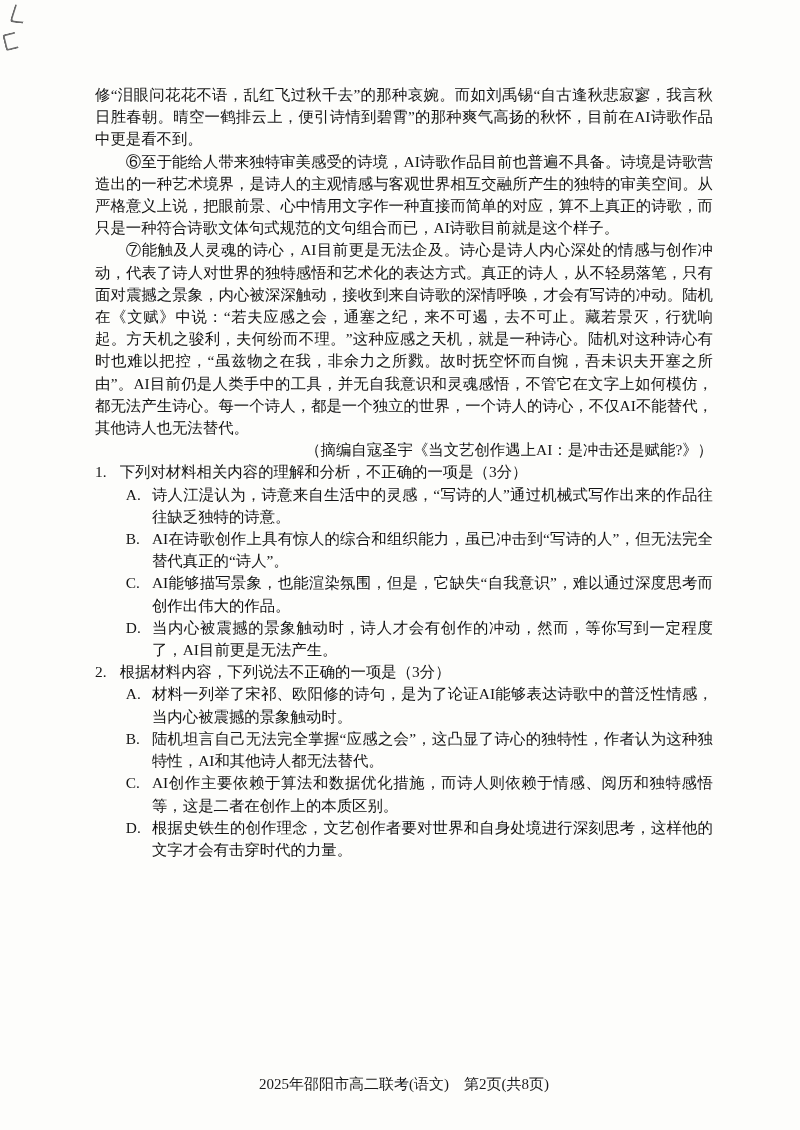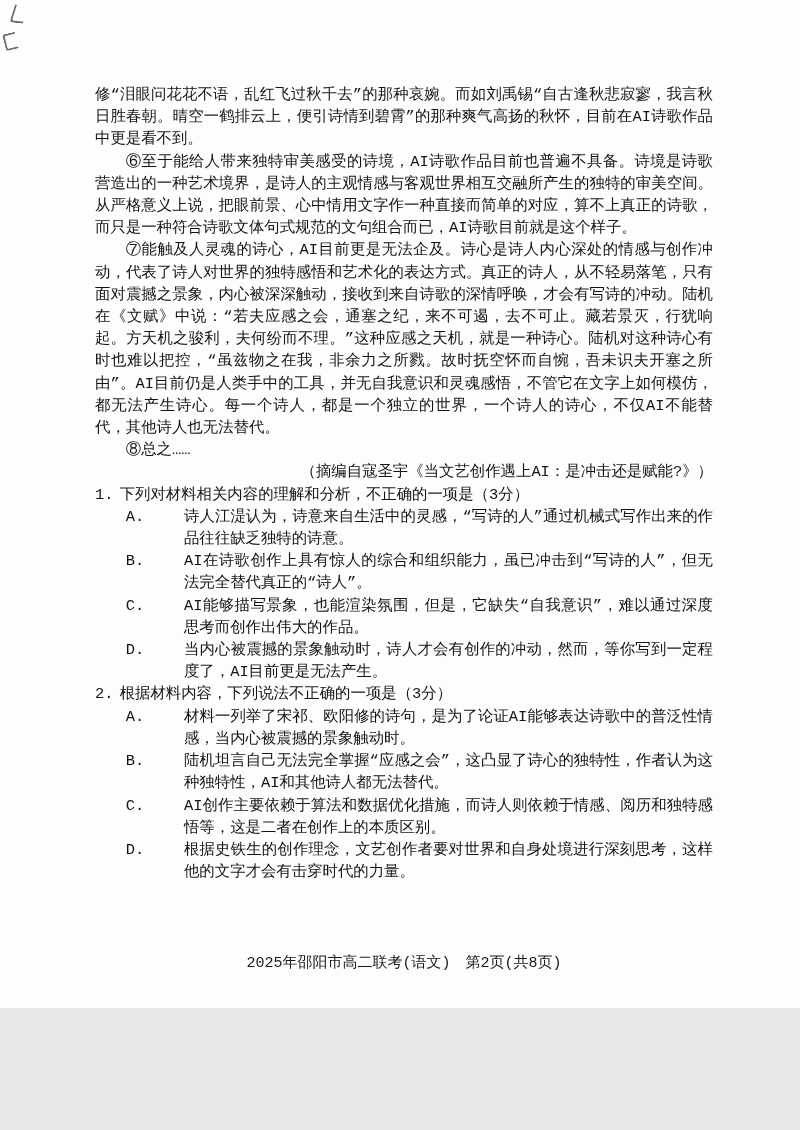--- a/index.html
+++ b/index.html
@@ -1,40 +1,40 @@
 <!DOCTYPE html>
 <html lang="zh"><head>
 <meta charset="utf-8">
 <style>
   html,body{margin:0;padding:0;background:#e8e8e8;}
   .page{
     position:relative;
-    width:800px;height:1008px;
+    width:800px;height:1130px;
     margin:0 auto;
     background:#fdfdfb;
-    font-family:Liberation Mono, monospace;
+    font-family:Liberation Serif, serif;
     color:#141414;
     overflow:hidden;
   }
   .content{
     position:absolute;
     left:95px;top:84px;width:618px;
     font-size:15.4px;line-height:22.2px;
     text-align:justify;
   }
   .content p{margin:0;}
   .indent{text-indent:2em;}
   .right{text-align:right;}
   .material-label{font-weight:700;text-indent:2em;}
   .q-stem{display:flex;}
   .q-num{flex:0 0 1.6em;}
   .q-text{flex:1;text-align:justify;}
   .option{display:flex;padding-left:2em;}
   .opt-label{flex:0 0 1.7em;}
-  .opt-text{flex:1;text-align:justify;margin-left:32px;}
+  .opt-text{flex:1;text-align:justify;}
   .page-footer{
     position:absolute;left:8px;right:0;bottom:36px;
     text-align:center;font-size:15px;color:#1a1a1a;
   }
   
   .artifact{position:absolute;opacity:.75;}
   .artifact-1{
     left:12px;top:5px;width:12px;height:16px;
     border-left:2.5px solid #3a3a3a;border-bottom:2px solid #3a3a3a;
     transform:skewX(-12deg) rotate(6deg);border-bottom-left-radius:4px;
@@ -51,21 +51,20 @@
 <div class="page">
 
   <div class="artifact artifact-1"></div>
   <div class="artifact artifact-2"></div>
 
   <main class="content">
 
     <p>修“泪眼问花花不语，乱红飞过秋千去”的那种哀婉。而如刘禹锡“自古逢秋悲寂寥，我言秋日胜春朝。晴空一鹤排云上，便引诗情到碧霄”的那种爽气高扬的秋怀，目前在AI诗歌作品中更是看不到。</p>
     <p class="indent">⑥至于能给人带来独特审美感受的诗境，AI诗歌作品目前也普遍不具备。诗境是诗歌营造出的一种艺术境界，是诗人的主观情感与客观世界相互交融所产生的独特的审美空间。从严格意义上说，把眼前景、心中情用文字作一种直接而简单的对应，算不上真正的诗歌，而只是一种符合诗歌文体句式规范的文句组合而已，AI诗歌目前就是这个样子。</p>
     <p class="indent">⑦能触及人灵魂的诗心，AI目前更是无法企及。诗心是诗人内心深处的情感与创作冲动，代表了诗人对世界的独特感悟和艺术化的表达方式。真正的诗人，从不轻易落笔，只有面对震撼之景象，内心被深深触动，接收到来自诗歌的深情呼唤，才会有写诗的冲动。陆机在《文赋》中说：“若夫应感之会，通塞之纪，来不可遏，去不可止。藏若景灭，行犹响起。方天机之骏利，夫何纷而不理。”这种应感之天机，就是一种诗心。陆机对这种诗心有时也难以把控，“虽兹物之在我，非余力之所戮。故时抚空怀而自惋，吾未识夫开塞之所由”。AI目前仍是人类手中的工具，并无自我意识和灵魂感悟，不管它在文字上如何模仿，都无法产生诗心。每一个诗人，都是一个独立的世界，一个诗人的诗心，不仅AI不能替代，其他诗人也无法替代。</p>
-    <p class="indent">⑧总之……</p>
 
     <p class="right">（摘编自寇圣宇《当文艺创作遇上AI：是冲击还是赋能?》）</p>
 
     <div class="question">
       <div class="q-stem">
         <span class="q-num">1.</span>
         <span class="q-text">下列对材料相关内容的理解和分析，不正确的一项是（3分）</span>
       </div>
       <div class="option">
         <span class="opt-label">A.</span>

